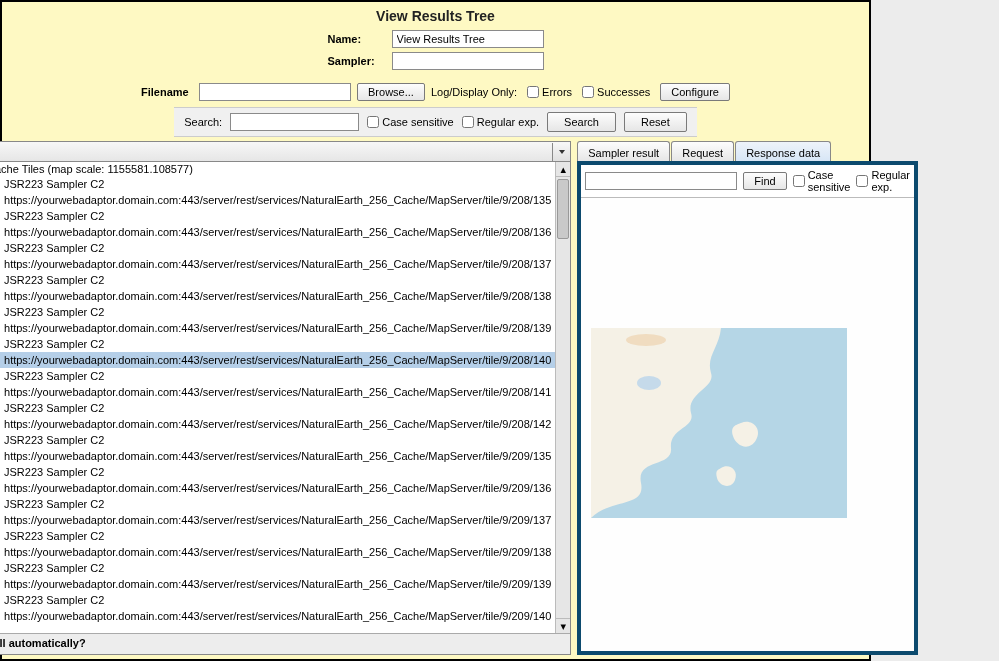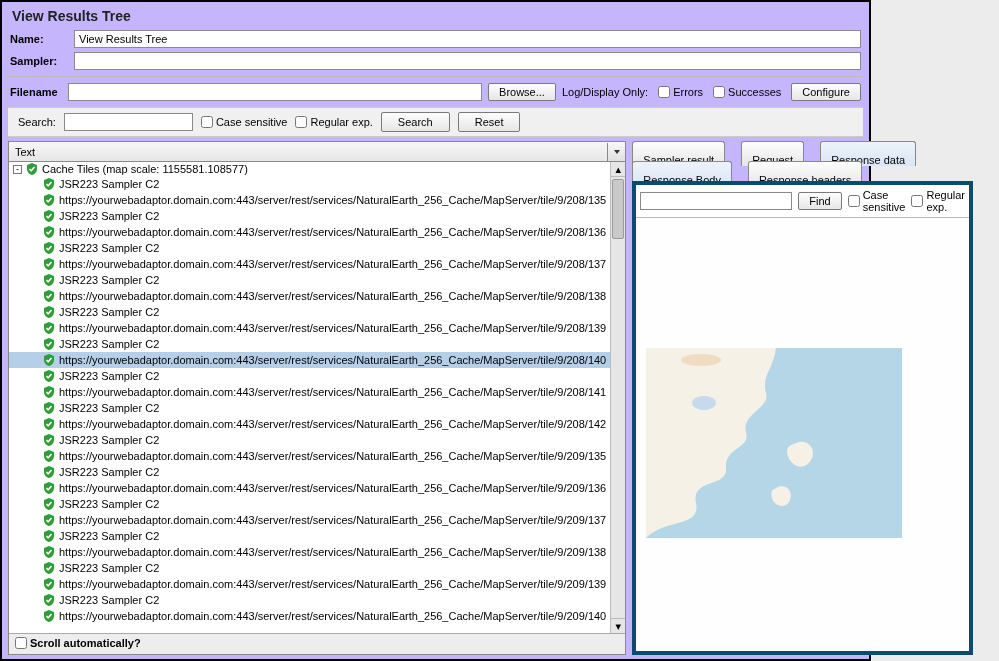--- a/index.html
+++ b/index.html
@@ -1,17 +1,17 @@
 <!DOCTYPE html>
 <html><head>
 <meta charset="utf-8">
 <style>
   * { box-sizing: border-box; }
   html, body { margin: 0; padding: 0; font-family: Arial, sans-serif; font-size: 11px; background: #ececec; width: 999px; height: 661px; overflow: hidden; }
-  .panel { border: 2px solid #000; width: 871px; height: 661px; background: #c4b5fd; display: flex; flex-direction: column; }
+  .panel { border: 2px solid #000; width: 871px; height: 661px; background: #fef9c3; display: flex; flex-direction: column; align-items: center; }
   .title { font-size: 14px; font-weight: bold; padding: 6px 10px 4px 10px; color: #222; }
   .row { display: flex; align-items: center; padding: 2px 8px; gap: 6px; }
   .lbl { font-weight: bold; font-size: 11px; min-width: 58px; }
   .field { flex: 1; height: 18px; border: 1px solid #8a8a8a; background: #fff; padding: 0 4px; font-size: 11px; }
   .field-sm { width: 129px; height: 18px; border: 1px solid #8a8a8a; background: #fff; padding: 0 4px; font-size: 11px; }
   .sep { height: 1px; background: #bbb; margin: 4px 6px; }
   .section-title { font-size: 11px; color: #444; padding: 2px 10px; }
   .btn { border: 1px solid #7a7a7a; background: linear-gradient(#fdfdfd,#e6e6e6); padding: 2px 10px; font-size: 11px; cursor: pointer; border-radius: 2px; }
   .chk { display: inline-flex; align-items: center; gap: 3px; font-size: 11px; }
   .chk input { margin:0; width:12px; height:12px; }
@@ -24,21 +24,21 @@
   .tree { flex:1; overflow-y:auto; overflow-x:hidden; font-size:11px; position:relative; }
   .rootnode { display:flex; align-items:center; gap:4px; padding:1px 4px; }
   .rownode { display:flex; align-items:center; gap:4px; padding:0 4px 0 34px; height:16px; white-space:nowrap; }
   .rownode.selected { background:#b5cfe8; }
   .toggle { width:9px; height:9px; border:1px solid #777; font-size:9px; line-height:7px; text-align:center; background:#fff; cursor:pointer; }
   .ico-shield { width:12px; height:12px; display:inline-flex; align-items:center; justify-content:center; }
   .ico-shield svg { width:12px; height:12px; }
   .scrollchk { padding:3px 6px; border-top:1px solid #aaa; background:#ededed; }
   .right-pane { flex:1; display:flex; flex-direction:column; min-height:0; }
   .tabs { display:flex; gap:0; height:20px; }
-  .tab { border:1px solid #888; border-bottom:none; background:linear-gradient(#fdfdfd,#e6e6e6); padding:12px 10px; font-size:11px; cursor:pointer; margin-right:16px; border-radius:3px 3px 0 0; }
+  .tab { border:1px solid #888; border-bottom:none; background:linear-gradient(#fdfdfd,#e6e6e6); padding:5px 10px; font-size:11px; cursor:pointer; margin-right:1px; border-radius:3px 3px 0 0; }
   .tab.active { background:linear-gradient(#eef3fa,#d7e6f6); }
   .sub-tabs { display:flex; height:20px; }
   .right-body { flex:1; border:4px solid #0c4a6e; background:#fff; display:flex; flex-direction:column; min-height:0; }
   .findbar { display:flex; align-items:center; gap:6px; padding:4px; border-bottom:1px solid #bbb; }
   .findbar .field { flex:1; }
   .map-area { flex:1; background:#fefefe; position:relative; }
   .tile { position:absolute; left:10px; top:130px; width:256px; height:190px; }
   .log-opts { display:flex; align-items:center; gap:10px; font-size:11px; }
   .scrollbar-track { width:15px; background:#e6e6e6; border-left:1px solid #bbb; display:flex; flex-direction:column; }
   .scrollbar-thumb { background:#c9c9c9; border:1px solid #999; border-radius:2px; }
@@ -384,24 +384,20 @@
             <span style="font-weight:bold">Scroll automatically?</span>
           </label>
       </div>
     </div>
 
     <div class="right-pane">
       <div class="tabs">
         <div class="tab">Sampler result</div>
         <div class="tab">Request</div>
         <div class="tab active">Response data</div>
-      </div>
-      <div class="sub-tabs">
-        <div class="tab active">Response Body</div>
-        <div class="tab">Response headers</div>
       </div>
       <div class="right-body">
         <div class="findbar">
           <input class="field" value="" style="">
           <button class="btn">Find</button>
           <label class="chk">
               <input type="checkbox" style="">
               <span>Case sensitive</span>
             </label>
           <label class="chk">

